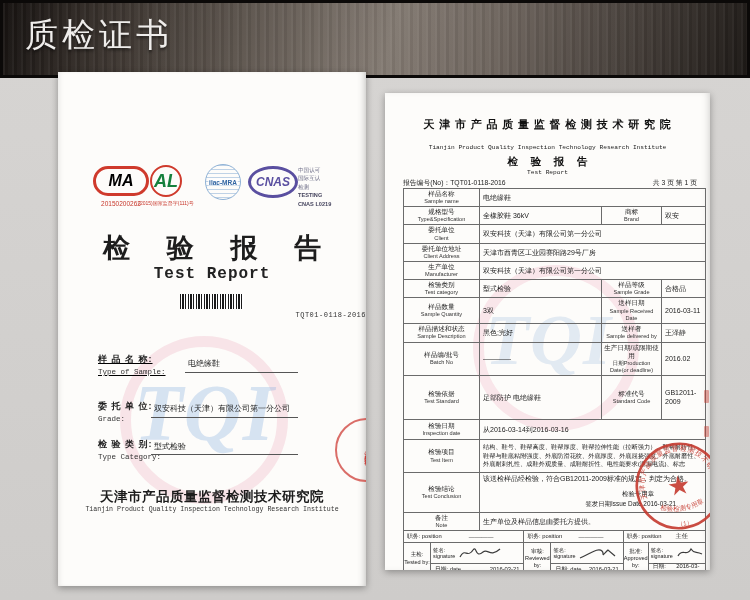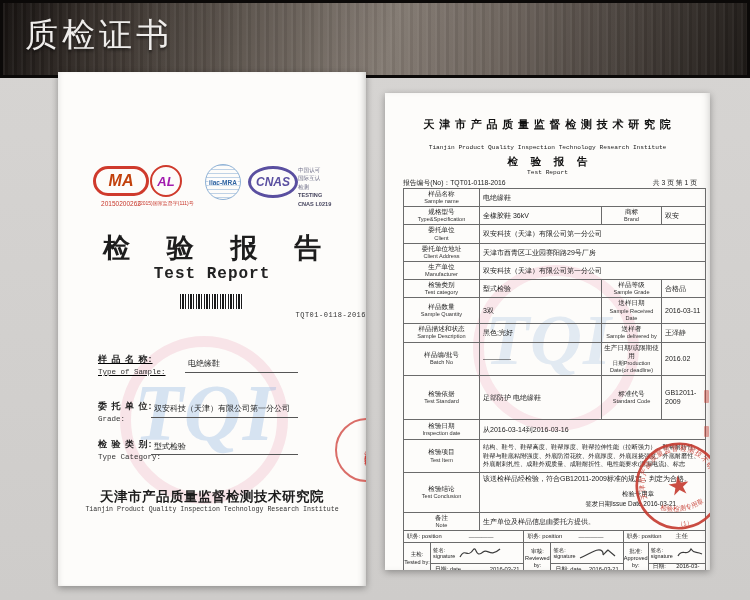--- a/index.html
+++ b/index.html
@@ -26,23 +26,23 @@
   
   .wm { position:absolute; z-index:0; pointer-events:none; }
   .wm-circle { position:absolute; border-radius:50%; border:11px solid rgba(233,145,168,.22); }
   .wm-text { position:absolute; font-family:"Liberation Serif", serif; font-weight:bold; font-style:italic;
     color:rgba(125,170,222,.30); letter-spacing:1px; }
 
   
   .logo-block { position:absolute; text-align:center; }
   .logo-num { position:absolute; left:50%; transform:translateX(-50%); white-space:nowrap; color:#c8372b; }
   .cma-oval { width:56px; height:30px; border:3px solid #cf3a2c; border-radius:16px;
-    display:flex; align-items:center; justify-content:center; font-weight:bold; font-style:italic; font-size:16px; color:#c2410c; }
+    display:flex; align-items:center; justify-content:center; font-weight:bold; font-style:italic; font-size:16px; color:#000000; }
   .cal-circle { width:32px; height:32px; margin:0 auto; border:2.5px solid #cf3a2c; border-radius:50%;
-    display:flex; align-items:center; justify-content:center; font-weight:bold; font-style:italic; font-size:13px; color:#a21caf; }
+    display:flex; align-items:center; justify-content:center; font-weight:bold; font-style:italic; font-size:18px; color:#15803d; }
   .ilac-circle { width:36px; height:36px; border:1.5px solid #8fb2d6; border-radius:50%; position:relative;
     background:repeating-linear-gradient(180deg, rgba(140,176,214,.55) 0 1px, transparent 1px 4px); }
   .ilac-label { position:absolute; left:50%; top:50%; transform:translate(-50%,-50%); font-size:6.5px; font-weight:bold;
     color:#2f64a2; background:rgba(255,255,255,.75); padding:0 1px; white-space:nowrap; }
   .cnas-oval { width:50px; height:32px; border:3px solid #5a4fa0; border-radius:50%;
     display:flex; align-items:center; justify-content:center; font-weight:bold; font-style:italic; font-size:12px; color:#5a4fa0; }
   .accred { position:absolute; left:240px; top:94px; font-size:5.6px; line-height:1.5; color:#6a6a85; }
   .accred .b { font-weight:bold; color:#46455e; }
 
   .cover-title { position:absolute; left:0; top:158px; width:100%; text-align:center; font-family:"Liberation Serif", serif;

